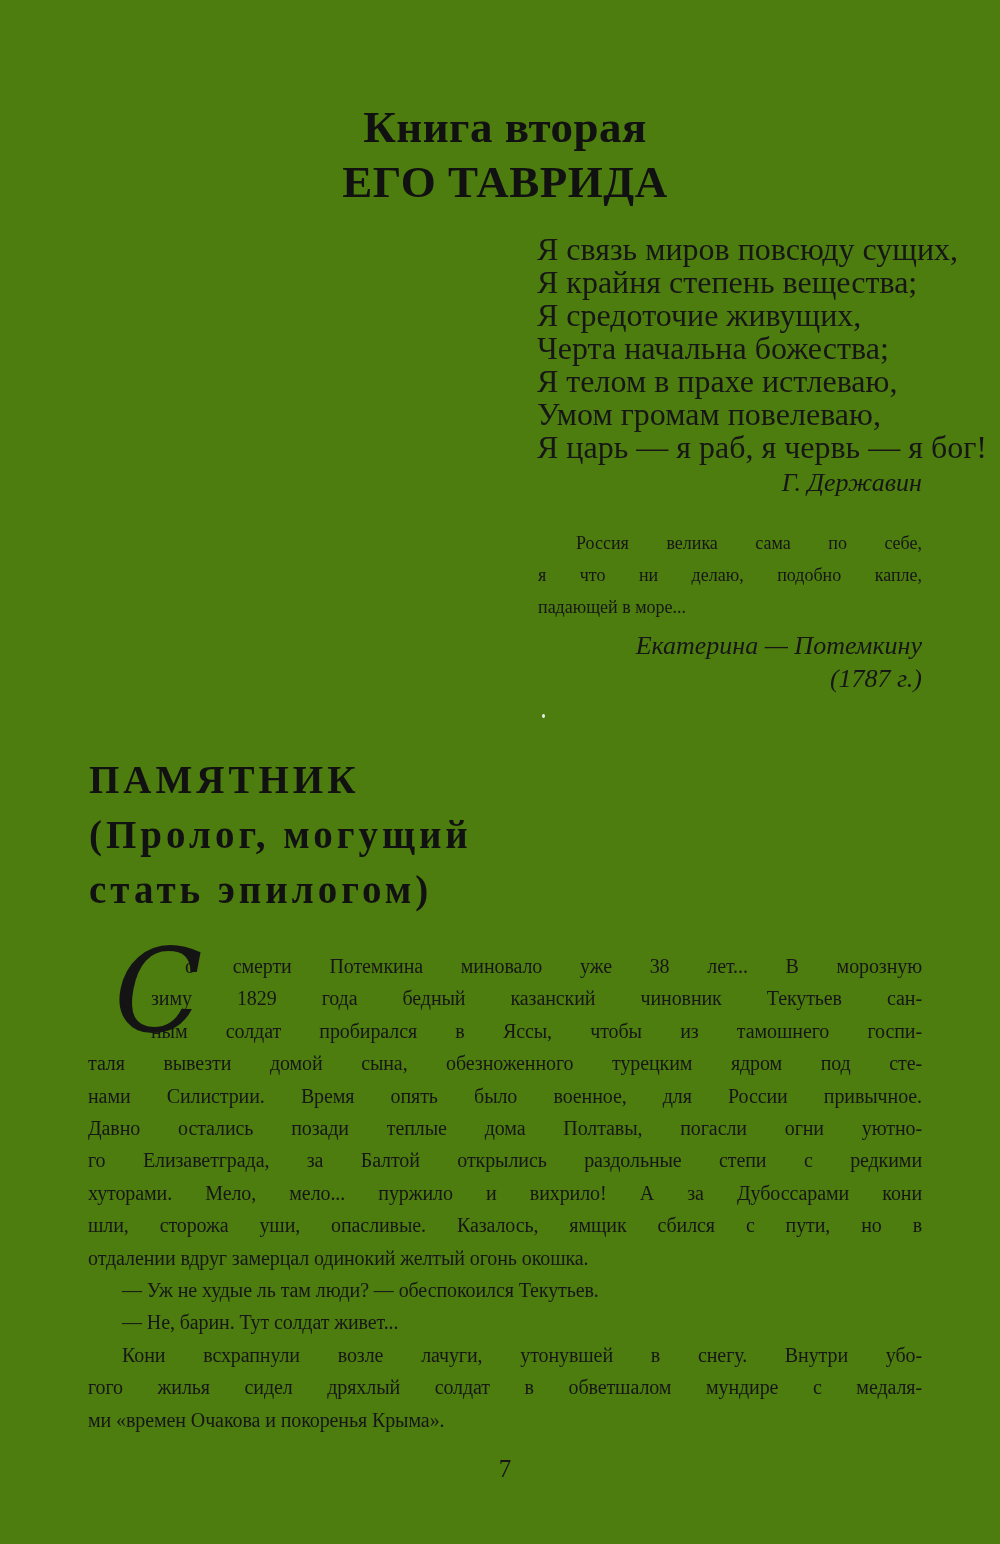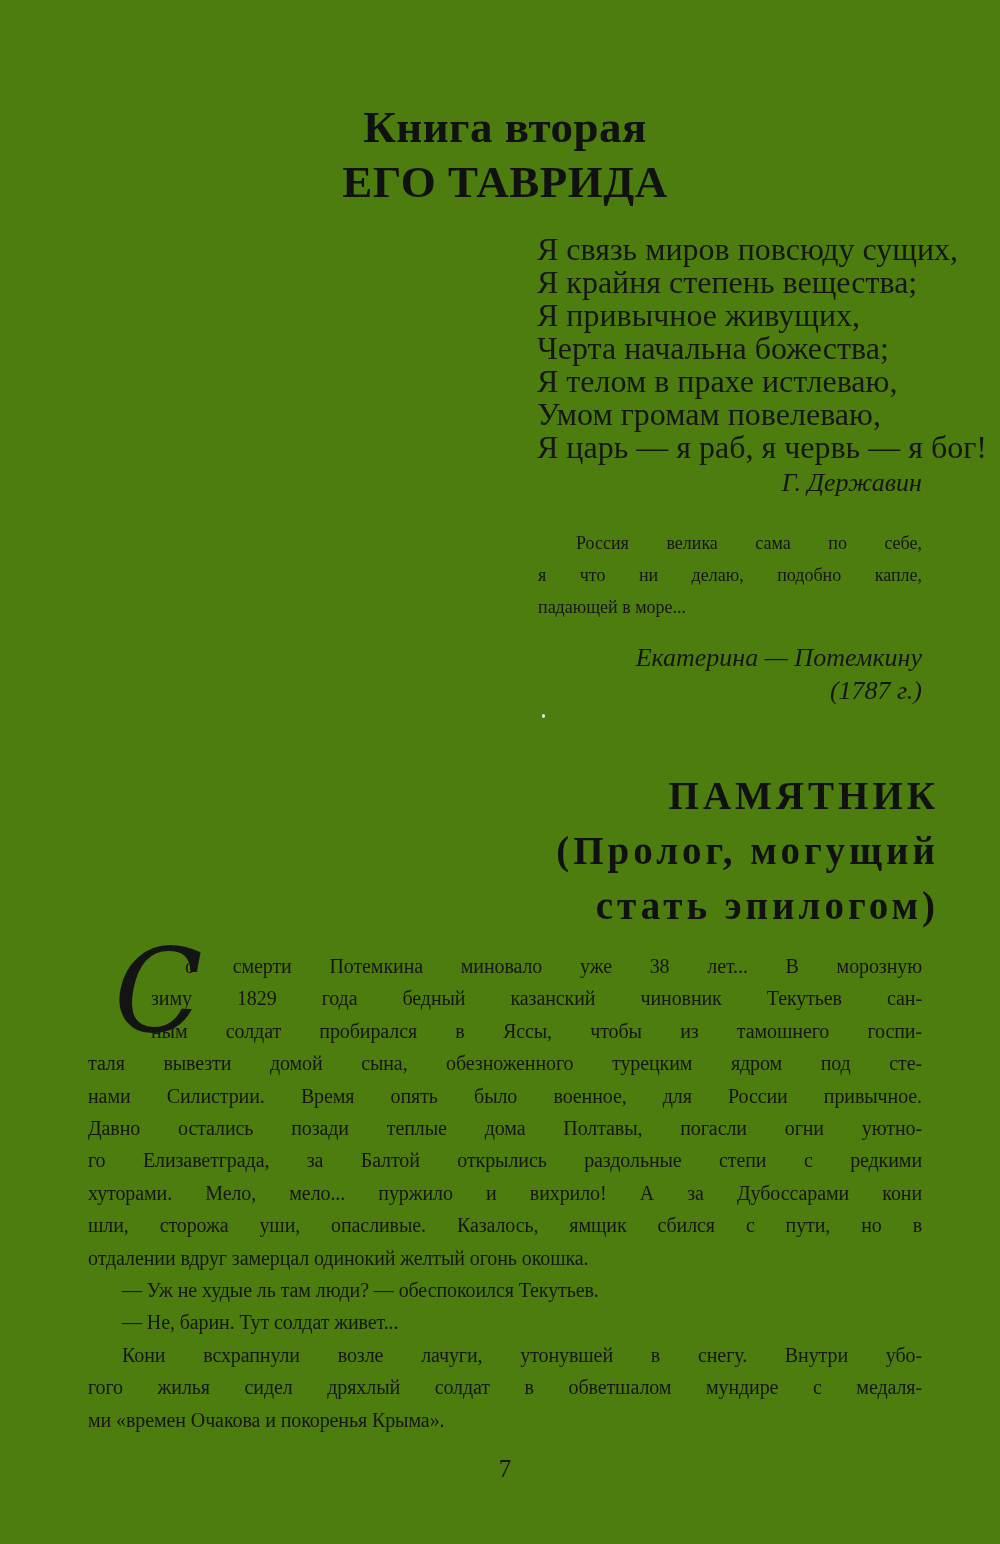--- a/index.html
+++ b/index.html
@@ -68,31 +68,31 @@
   }
   .quote-line {
     font-size: 18px;
     line-height: 32px;
   }
   .q-indent { text-indent: 38px; }
   .jst {
     text-align: justify;
     text-align-last: justify;
   }
-  .quote-attribution { line-height: 32px; margin-top: 19px; }
+  .quote-attribution { line-height: 32px; margin-top: 7px; }
   .quote-year { line-height: 33px; }
 
   
   .chapter-title {
     position: absolute;
     top: 751px;
     left: 0;
     width: 100%;
-    margin: 17px;
-    text-align: right;
+    margin: 1px;
+    text-align: left;
     font-size: 39px;
     line-height: 55px;
     font-weight: bold;
     letter-spacing: 4px;
     color: #111;
   }
 
   
   .body-section {
     position: absolute;
@@ -151,21 +151,21 @@
 
     <h1 class="book-title">
       <span>Книга вторая</span><br>
       <span>ЕГО ТАВРИДА</span>
     </h1>
 
     <section class="poem-section">
       <div id="poem-lines">
           <div class="poem-line">Я связь миров повсюду сущих,</div>
           <div class="poem-line">Я крайня степень вещества;</div>
-          <div class="poem-line">Я привычное живущих,</div>
+          <div class="poem-line">Я средоточие живущих,</div>
           <div class="poem-line">Черта начальна божества;</div>
           <div class="poem-line">Я телом в прахе истлеваю,</div>
           <div class="poem-line">Умом громам повелеваю,</div>
           <div class="poem-line">Я царь — я раб, я червь — я бог!</div>
         </div>
       <div class="attribution poem-attribution">Г. Державин</div>
     </section>
 
     <section class="quote-section">
       <div id="quote-lines">

